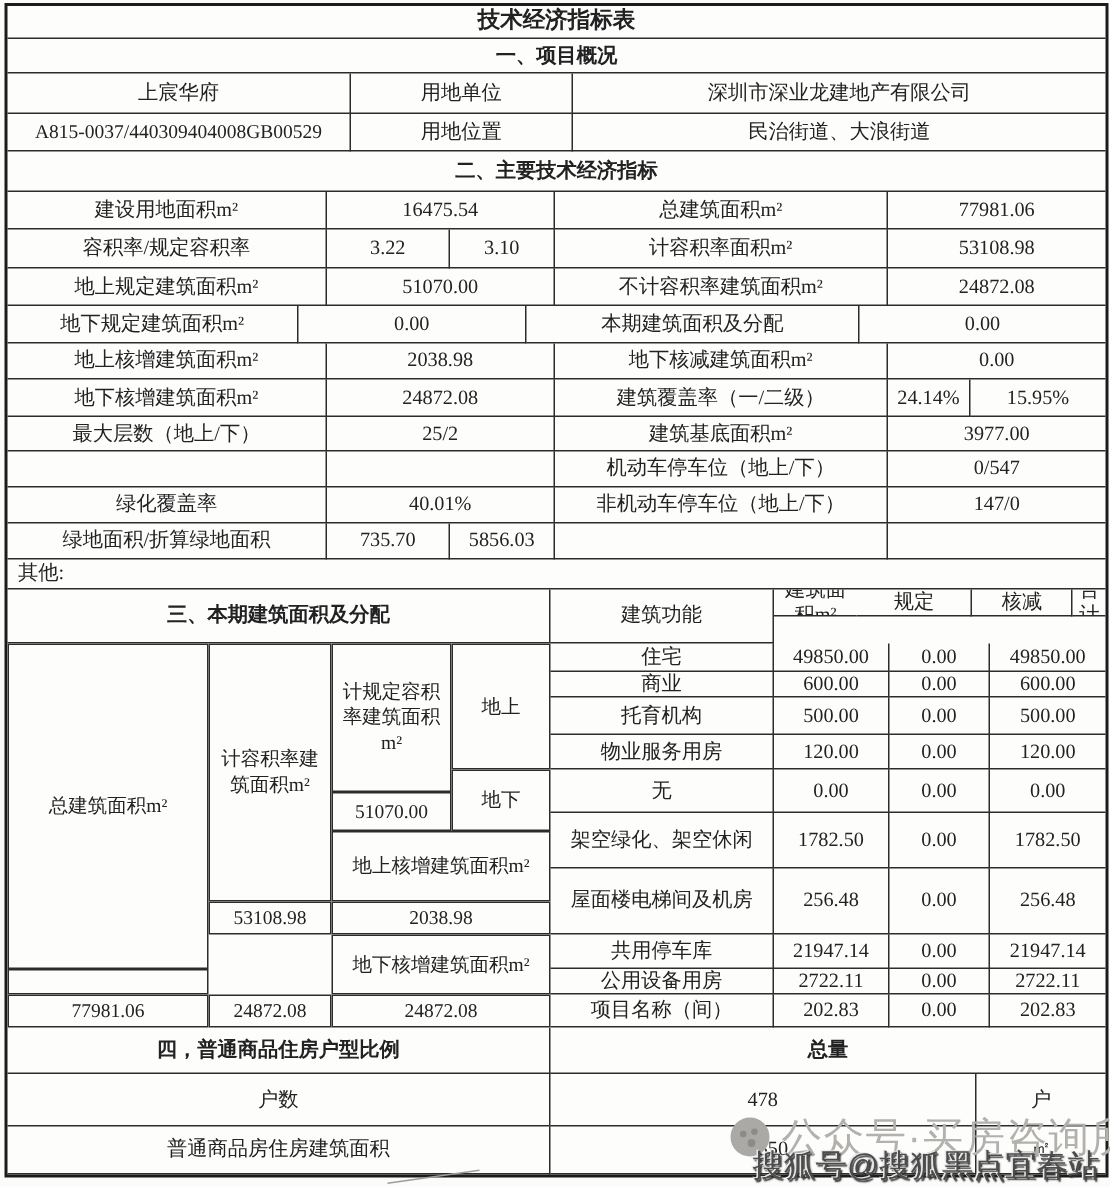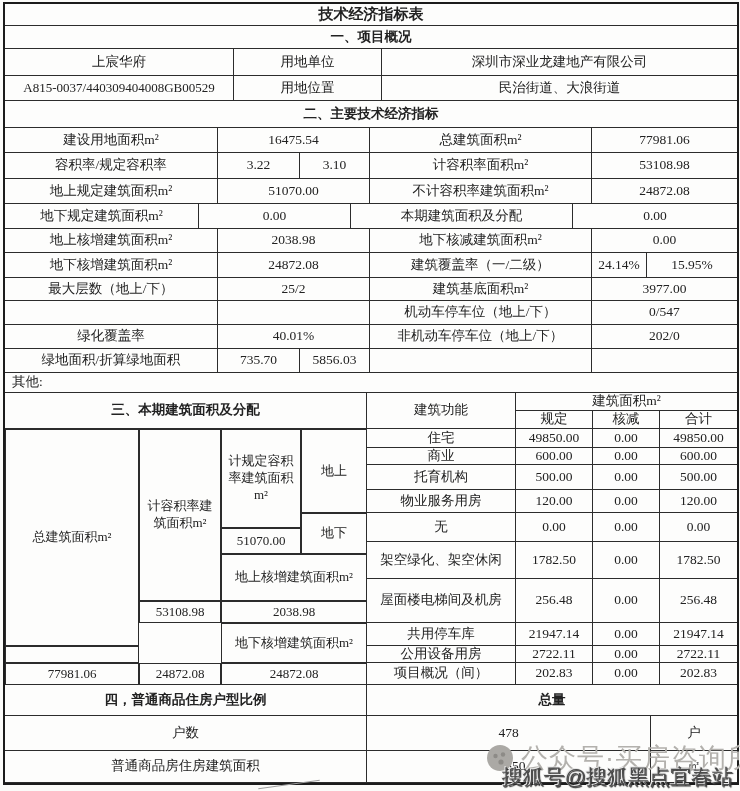--- a/index.html
+++ b/index.html
@@ -17,21 +17,21 @@
   .c{
     display:flex;align-items:center;justify-content:center;text-align:center;
     border-right:1px solid #2c2c2c;border-bottom:1px solid #2c2c2c;
     box-sizing:border-box;font-size:13.5px;line-height:1.25;
     overflow:hidden;padding:0 2px;
   }
   .fx{flex:1;border-right:none;}
   .nr{border-right:none;}
   .b{font-weight:bold;}
   .lt{justify-content:flex-start;text-align:left;padding-left:7px;}
-  .col{display:flex;flex-direction:column;box-sizing:border-box;}
+  .col{display:flex;box-sizing:border-box;}
   
   .s3body{position:relative;width:100%;height:256px;}
   .ac{
     position:absolute;display:flex;align-items:center;justify-content:center;
     text-align:center;border:1px solid #2c2c2c;box-sizing:border-box;
     font-size:13px;line-height:1.3;background:#fdfdfc;padding:0 3px;
   }
   .s3right{position:absolute;left:362px;top:0;width:370px;}
   
   .wm-wechat{
@@ -125,21 +125,21 @@
   <div class="row" style="height:24px">
     <div class="c" style="width:213px"></div>
     <div class="c" style="width:152px"></div>
     <div class="c" style="width:222px">机动车停车位（地上/下）</div>
     <div class="c fx">0/547</div>
   </div>
   <div class="row" style="height:24px">
     <div class="c" style="width:213px">绿化覆盖率</div>
     <div class="c" style="width:152px">40.01%</div>
     <div class="c" style="width:222px">非机动车停车位（地上/下）</div>
-    <div class="c fx">202/0</div>
+    <div class="c fx">147/0</div>
   </div>
   <div class="row" style="height:24px">
     <div class="c" style="width:213px">绿地面积/折算绿地面积</div>
     <div class="c" style="width:82px">735.70</div>
     <div class="c" style="width:70px">5856.03</div>
     <div class="c" style="width:222px"></div>
     <div class="c fx"></div>
   </div>
 
   <div class="row" style="height:20px">
@@ -229,21 +229,21 @@
         <div class="c" style="width:67px">0.00</div>
         <div class="c fx">21947.14</div>
       </div>
       <div class="row" style="height:17px">
         <div class="c" style="width:149px">公用设备用房</div>
         <div class="c" style="width:77px">2722.11</div>
         <div class="c" style="width:67px">0.00</div>
         <div class="c fx">2722.11</div>
       </div>
       <div class="row" style="height:22px">
-        <div class="c" style="width:149px">项目概况（间）</div>
+        <div class="c" style="width:149px">项目名称（间）</div>
         <div class="c" style="width:77px">202.83</div>
         <div class="c" style="width:67px">0.00</div>
         <div class="c fx">202.83</div>
       </div>
     </div>
   </div>
 
   <div class="row" style="height:31px">
     <div class="c b" style="width:362px">四，普通商品住房户型比例</div>
     <div class="c fx b">总量</div>

